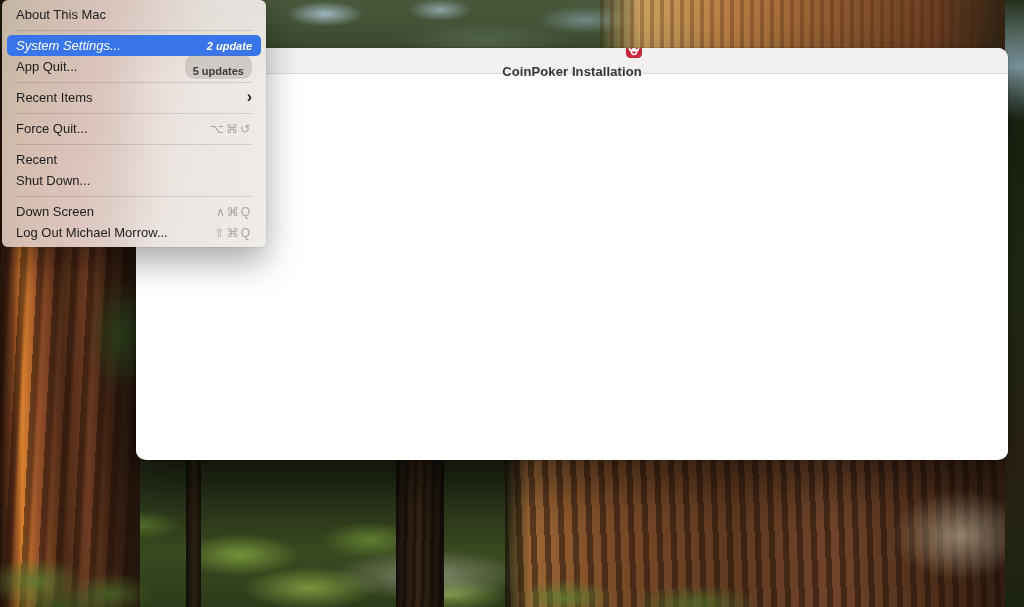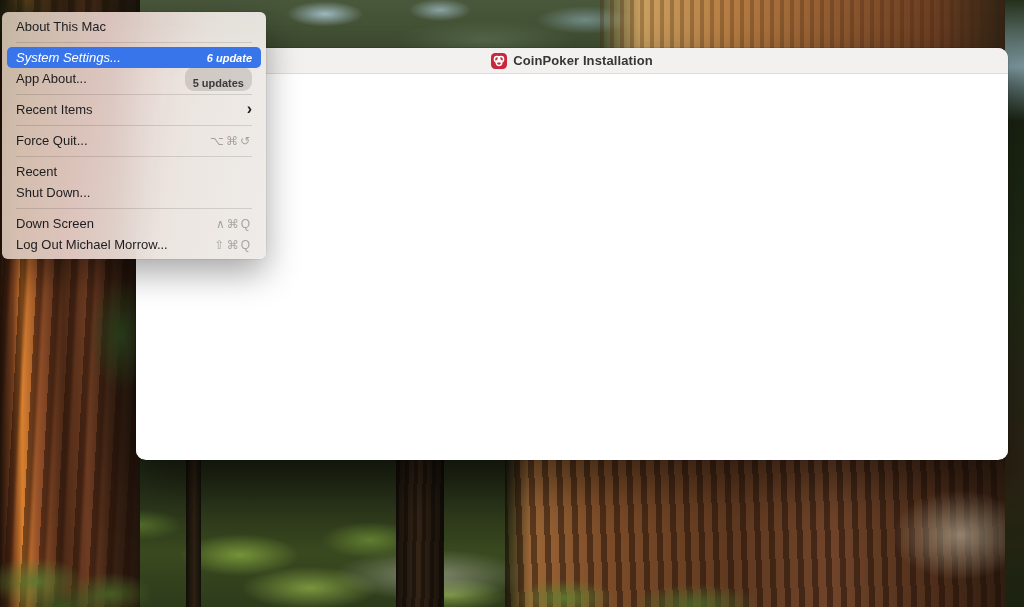--- a/index.html
+++ b/index.html
@@ -73,33 +73,32 @@
     background: linear-gradient(180deg, #25301a 0%, #7f9aa2 11%, #1c2613 20%, #222e16 45%, #2e2515 75%, #1b2310 100%);
   }
 
   
   .window { position:absolute; left:136px; top:48px; width:872px; height:412px;
     border-radius:10px; background:#ffffff; overflow:hidden;
     box-shadow: 0 22px 50px rgba(0,0,0,.5), 0 0 0 0.5px rgba(0,0,0,.2);
   }
   .titlebar { height:26px; background:#f2f1f0; border-bottom:1px solid #dddcdb;
     display:flex; align-items:center; justify-content:center; position:relative; }
-  .title-wrap { display:flex; align-items:flex-start; gap:6px; }
+  .title-wrap { display:flex; align-items:flex-end; gap:6px;flex-direction:column; }
   .app-icon { width:16px; height:16px; display:block; }
   .window-title { font-size:13px; font-weight:700; color:#363636; letter-spacing:.1px; }
   .window-body { height:385px; background:#ffffff; }
 
   
   .menu { position:absolute; left:2px; top:0px; width:264px;
     border-radius:6px; padding:4px 5px;
     background:
       linear-gradient(100deg, rgba(205,190,172,.95) 0%, rgba(228,206,200,.94) 35%, rgba(235,229,224,.96) 68%, rgba(238,235,232,.96) 100%);
     box-shadow: 0 14px 34px rgba(0,0,0,.35), 0 0 0 0.5px rgba(0,0,0,.12);
     backdrop-filter: blur(18px) saturate(160%);
-    margin-top: 12px;
   }
   .menu-item { height:21px; display:flex; align-items:center; padding:0 9px;
     border-radius:5px; font-size:13px; color:#1d1d1f; cursor:default; }
   .menu-item .label { flex:1; white-space:nowrap; }
   .menu-item.highlighted { background:#3875EA; color:#ffffff;font-style:italic; }
   .badge-text { font-size:11px; font-weight:700; color:#ffffff; }
   .badge-pill { font-size:11px; font-weight:700; color:#3a3a3c;
     background:rgba(110,100,95,.22); padding:10px 8px 2px; border-radius:9px; }
   .chevron { font-size:16px; font-weight:700; color:#1d1d1f; line-height:1; padding-bottom:2px; }
   .shortcut { font-size:12px; color:rgba(70,62,56,.42); letter-spacing:2px; white-space:nowrap; }
@@ -142,25 +141,25 @@
   <div class="menu">
 
     <div class="menu-item">
       <span class="label">About This Mac</span>
     </div>
 
     <div class="separator"></div>
 
     <div class="menu-item highlighted">
       <span class="label">System Settings...</span>
-      <span class="badge-text">6 update</span>
+      <span class="badge-text">2 update</span>
     </div>
 
     <div class="menu-item">
-      <span class="label">App About...</span>
+      <span class="label">App Quit...</span>
       <span class="badge-pill">5 updates</span>
     </div>
 
     <div class="separator"></div>
 
     <div class="menu-item">
       <span class="label">Recent Items</span>
       <span class="chevron">›</span>
     </div>
 

